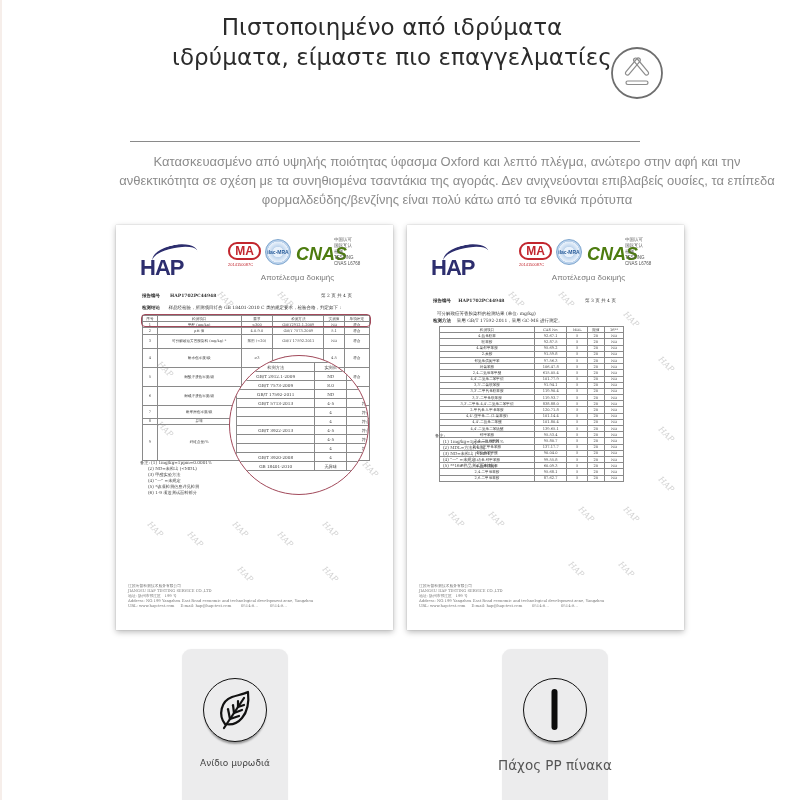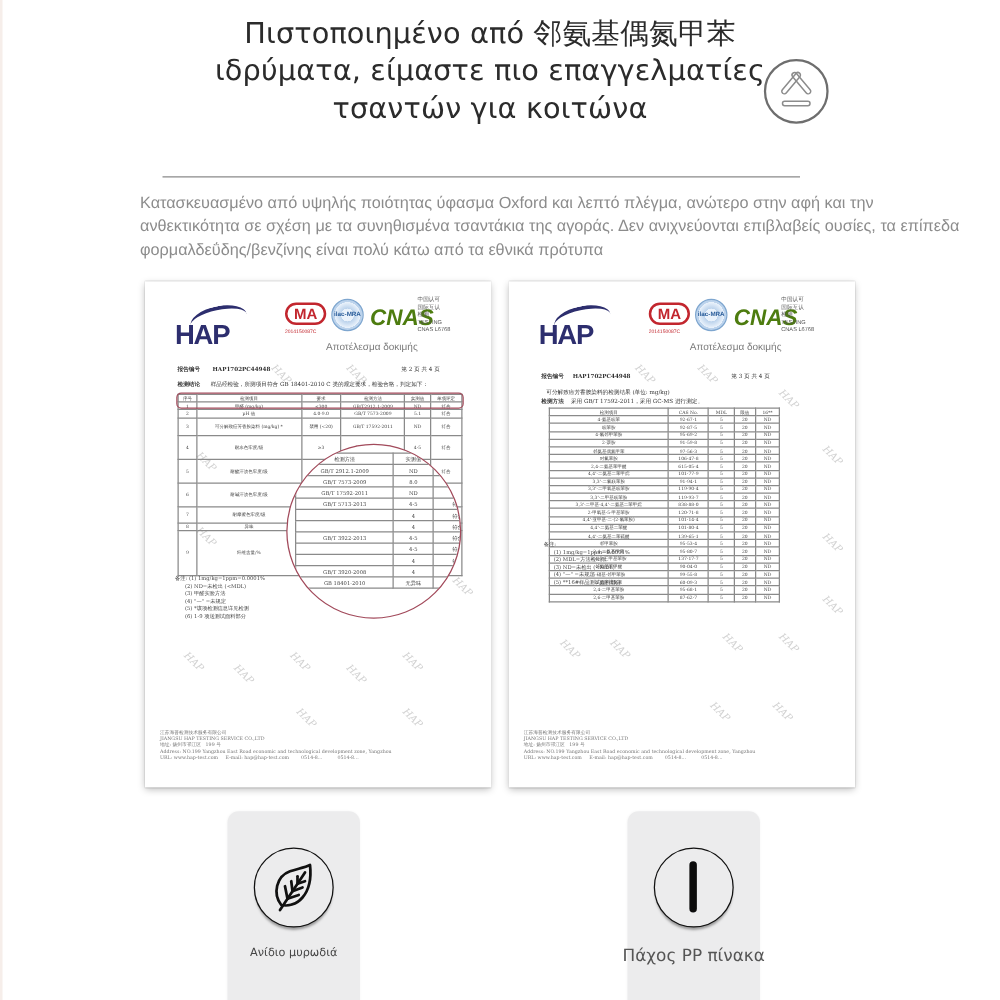--- a/index.html
+++ b/index.html
@@ -15,21 +15,21 @@
   
   .headline {
     position: absolute; left: 120px; top: 12px; width: 540px;
     text-align: center; font-size: 23px; line-height: 30px; color: #2b2b2b;
     font-family: "DejaVu Sans", sans-serif; letter-spacing: 0.1px;
   }
   .badge-icon { position: absolute; left: 607px; top: 45px; width: 56px; height: 56px; }
   .header-rule { position: absolute; left: 128px; top: 141px; width: 510px; height: 1px; background: #8a8a8a; }
   .desc {
     position: absolute; left: 110px; top: 152px; width: 670px;
-    text-align: left; font-family: "Liberation Sans", sans-serif; font-size: 13px; line-height: 19px; color: #8c8c8c;
+    text-align: center; font-family: "Liberation Sans", sans-serif; font-size: 13px; line-height: 19px; color: #8c8c8c;
   }
 
   
   .doc {
     position: absolute; top: 225px; width: 277px; height: 405px; background: #fff;
     box-shadow: 0 2px 6px rgba(0,0,0,0.28), 0 0 1px rgba(0,0,0,0.25);
     overflow: hidden;
     font-family: "DejaVu Serif", serif;
   }
   .doc.left { left: 114px; }
@@ -71,23 +71,22 @@
   .card1 .label { top: 109px; font-size: 9px; }
   .card2 .label { top: 106px; font-size: 15px; color: #333; }
   .card3 .label { top: 108px; font-size: 13.5px; color: #555; }
 </style>
 </head>
 <body>
 
 <div class="page">
 
   <div class="headline">
-    <div>Πιστοποιημένο από 邻氨基偶氮甲苯</div>
+    <div>Πιστοποιημένο από ιδρύματα</div>
     <div>ιδρύματα, είμαστε πιο επαγγελματίες</div>
-    <div>τσαντών για κοιτώνα</div>
   </div>
 
   <svg class="badge-icon" viewBox="0 0 56 56">
     <circle cx="28" cy="28" r="25" fill="#fff" stroke="#6e6e6e" stroke-width="1.8"></circle>
     <g fill="none" stroke="#8c8c8c" stroke-width="1.2">
       <rect x="-2" y="-15" width="4" height="21" rx="2" transform="translate(21 25) rotate(40)"></rect>
       <rect x="-2" y="-15" width="4" height="21" rx="2" transform="translate(35 25) rotate(-40)"></rect>
       <rect x="17" y="36" width="22" height="3.5" rx="1.7"></rect>
     </g>
   </svg>

